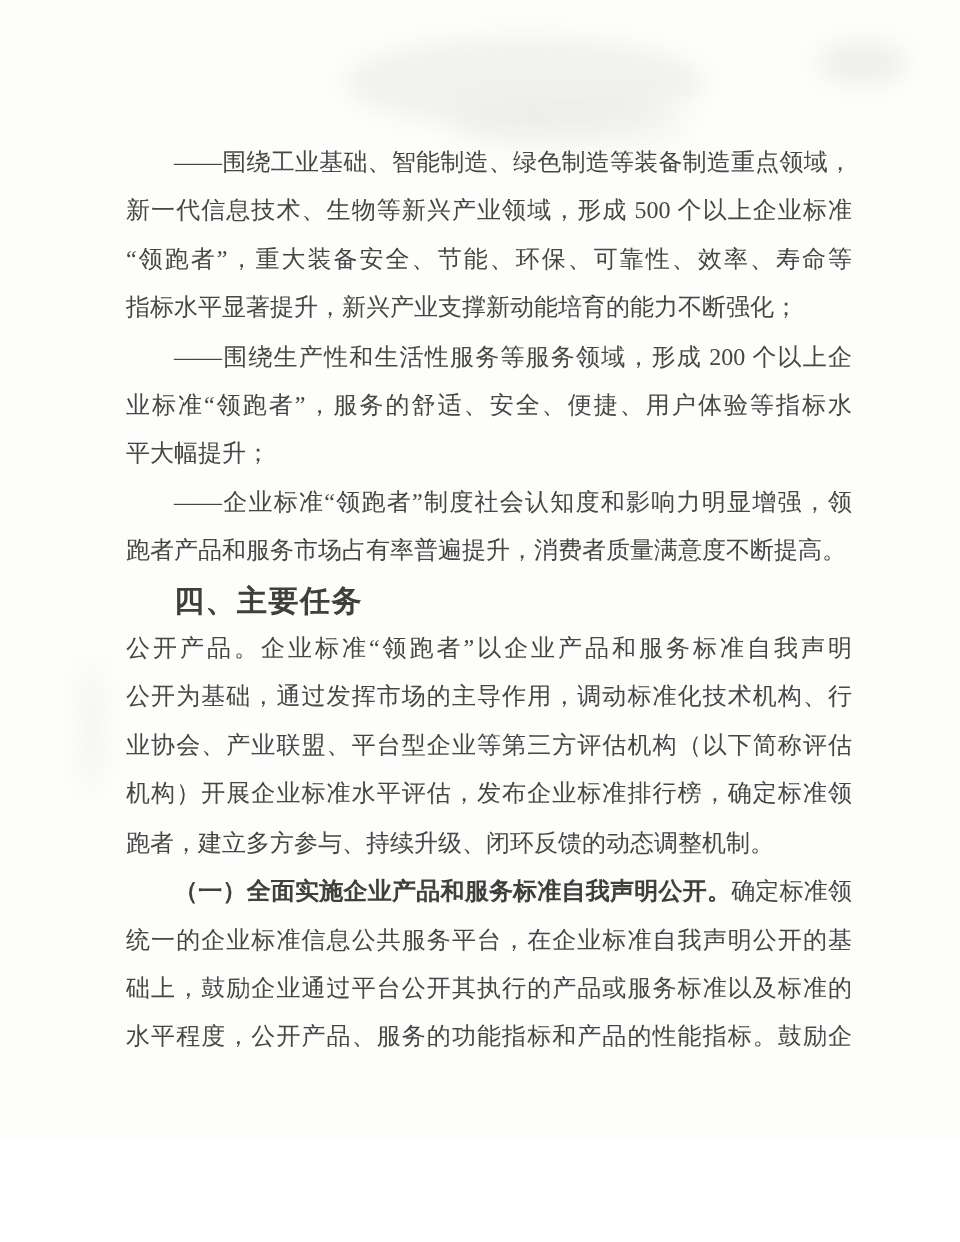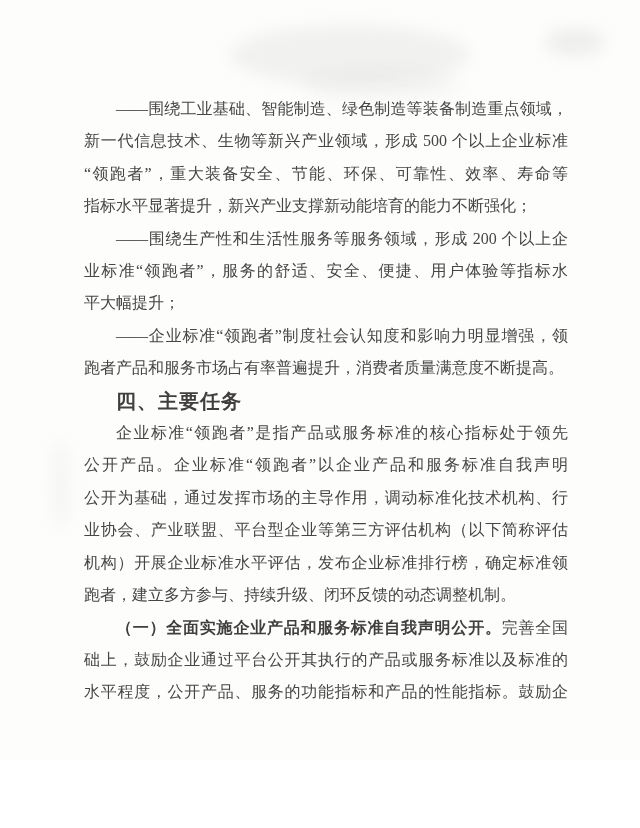--- a/index.html
+++ b/index.html
@@ -78,25 +78,25 @@
       <div class="line body indent just"><span class="run">——围绕工业基础、智能制造、绿色制造等装备制造重点领域，</span></div>
       <div class="line body just"><span class="run">新一代信息技术、生物等新兴产业领域，形成 500 个以上企业标准</span></div>
       <div class="line body just"><span class="run">“领跑者”，重大装备安全、节能、环保、可靠性、效率、寿命等</span></div>
       <div class="line body"><span class="run">指标水平显著提升，新兴产业支撑新动能培育的能力不断强化；</span></div>
       <div class="line body indent just"><span class="run">——围绕生产性和生活性服务等服务领域，形成 200 个以上企</span></div>
       <div class="line body just"><span class="run">业标准“领跑者”，服务的舒适、安全、便捷、用户体验等指标水</span></div>
       <div class="line body"><span class="run">平大幅提升；</span></div>
       <div class="line body indent just"><span class="run">——企业标准“领跑者”制度社会认知度和影响力明显增强，领</span></div>
       <div class="line body"><span class="run">跑者产品和服务市场占有率普遍提升，消费者质量满意度不断提高。</span></div>
       <div class="line heading indent"><span class="run bold">四、主要任务</span></div>
-      <div class="line body indent just"><span class="run">企业标准“领跑者”是指产品或服务标准的核心指标处于领先</span></div>
       <div class="line body just"><span class="run">公开产品。企业标准“领跑者”以企业产品和服务标准自我声明</span></div>
       <div class="line body just"><span class="run">公开为基础，通过发挥市场的主导作用，调动标准化技术机构、行</span></div>
       <div class="line body just"><span class="run">业协会、产业联盟、平台型企业等第三方评估机构（以下简称评估</span></div>
       <div class="line body just"><span class="run">机构）开展企业标准水平评估，发布企业标准排行榜，确定标准领</span></div>
       <div class="line body"><span class="run">跑者，建立多方参与、持续升级、闭环反馈的动态调整机制。</span></div>
-      <div class="line body indent just"><span class="run bold">（一）全面实施企业产品和服务标准自我声明公开。</span><span class="run">完善全国</span></div>
+      <div class="line body indent just"><span class="run bold">（一）全面实施企业产品和服务标准自我声明公开。</span><span class="run">确定标准领</span></div>
+      <div class="line body just"><span class="run">统一的企业标准信息公共服务平台，在企业标准自我声明公开的基</span></div>
       <div class="line body just"><span class="run">础上，鼓励企业通过平台公开其执行的产品或服务标准以及标准的</span></div>
       <div class="line body just"><span class="run">水平程度，公开产品、服务的功能指标和产品的性能指标。鼓励企</span></div>
     </div>
 
   <div class="page-number">— 4 —</div>
 </div>
 
 </body></html>

